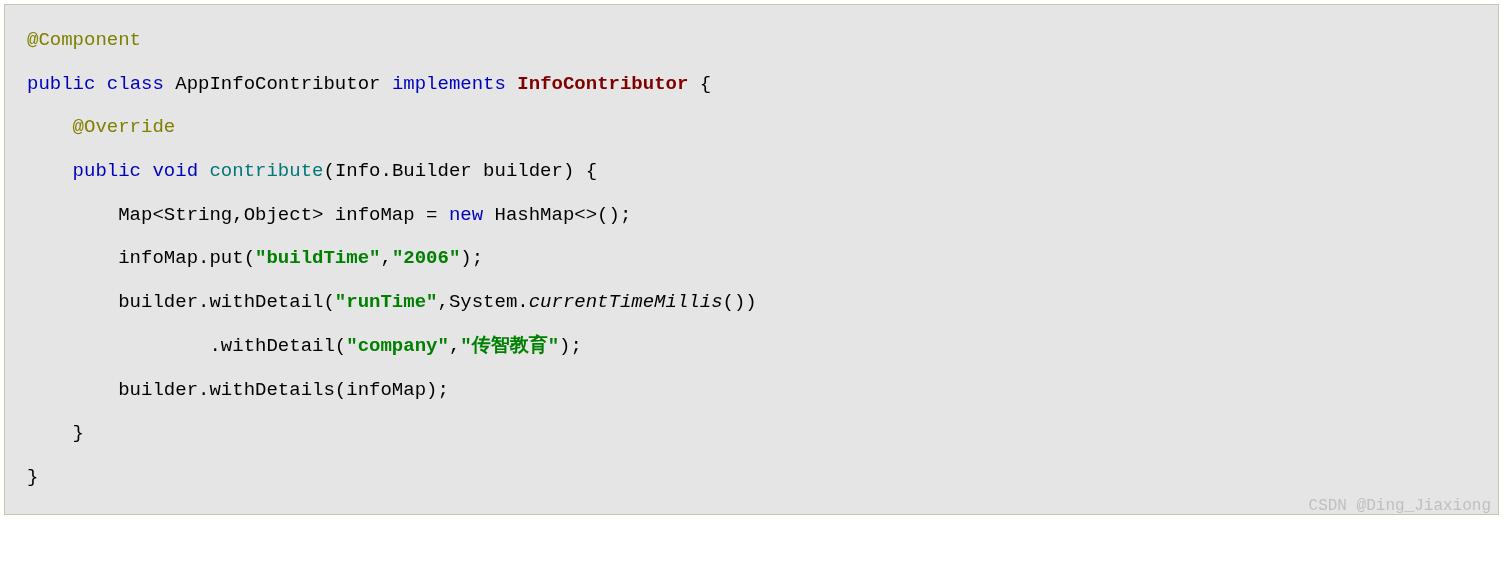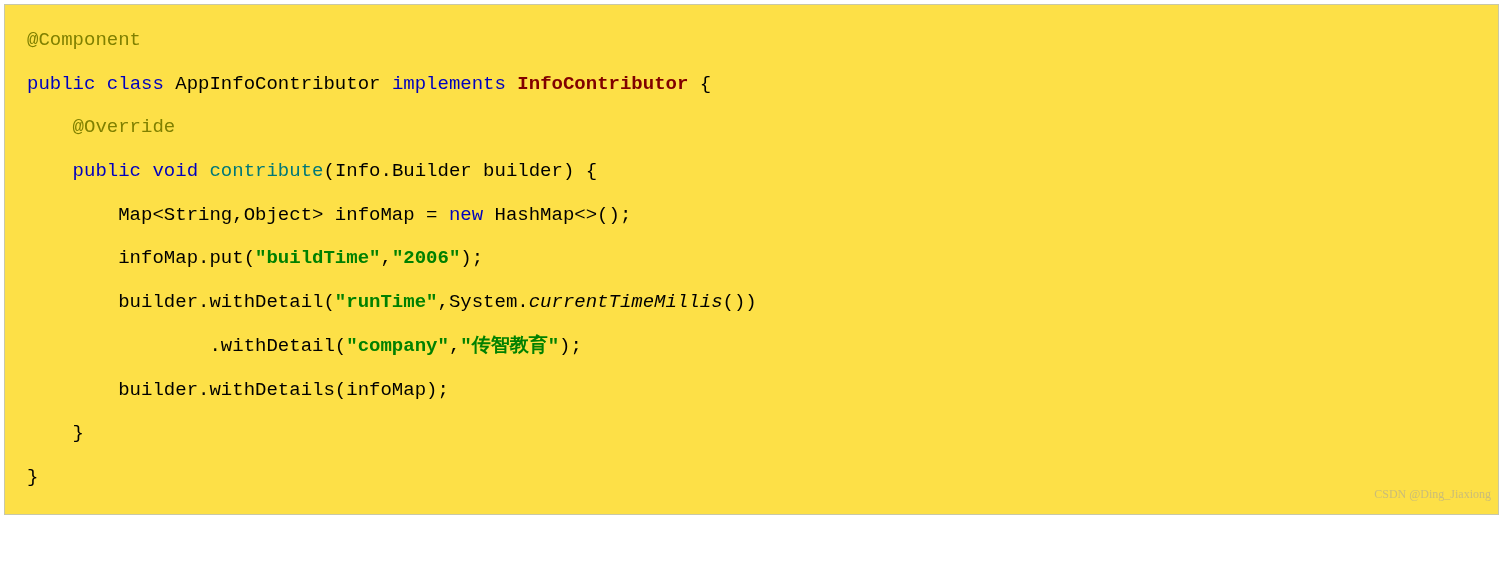--- a/index.html
+++ b/index.html
@@ -7,43 +7,43 @@
       padding: 0;
       box-sizing: border-box;
     }
     body {
       background: #ffffff;
       padding: 4px;
       font-family: Consolas, "Courier New", monospace;
       position: relative;
     }
     .code-block {
-      background: #fde047;
+      background: #e5e5e5;
       border: 1px solid #c8c8a8;
       padding: 14px 22px;
       font-size: 19px;
       line-height: 2.3;
       white-space: pre;
       overflow-x: auto;
       color: #000000;
     }
     .annotation { color: #808000; }
     .keyword { color: #0000bf; }
     .method-name { color: #007878; }
     .interface-name { color: #800000; font-weight: bold; }
     .string-literal { color: #008000; font-weight: bold; }
     .new-keyword { color: #0000bf; }
     .italic-method { font-style: italic; }
     .watermark {
       position: absolute;
       right: 12px;
-      bottom: 17px;
+      bottom: 4px;
       color: rgba(160,160,160,0.55);
-      font-family: Liberation Serif, serif;
-      font-size: 12px;
+      font-family: Liberation Mono, monospace;
+      font-size: 16px;
       pointer-events: none;
     }
   </style>
 </head>
 <body>
 
 <div class="code-block"><span class="annotation">@Component</span>
 <span class="keyword">public</span> <span class="keyword">class</span><span> AppInfoContributor </span><span class="keyword">implements</span> <span class="interface-name">InfoContributor</span><span> {</span>
 <span>    </span><span class="annotation">@Override</span>
 <span>    </span><span class="keyword">public</span> <span class="keyword">void</span> <span class="method-name">contribute</span><span>(Info.Builder builder) {</span>

